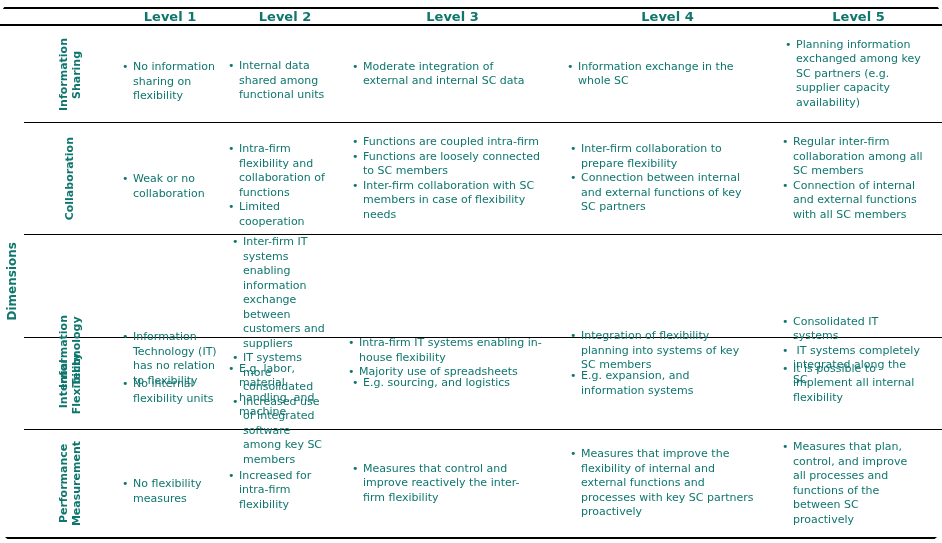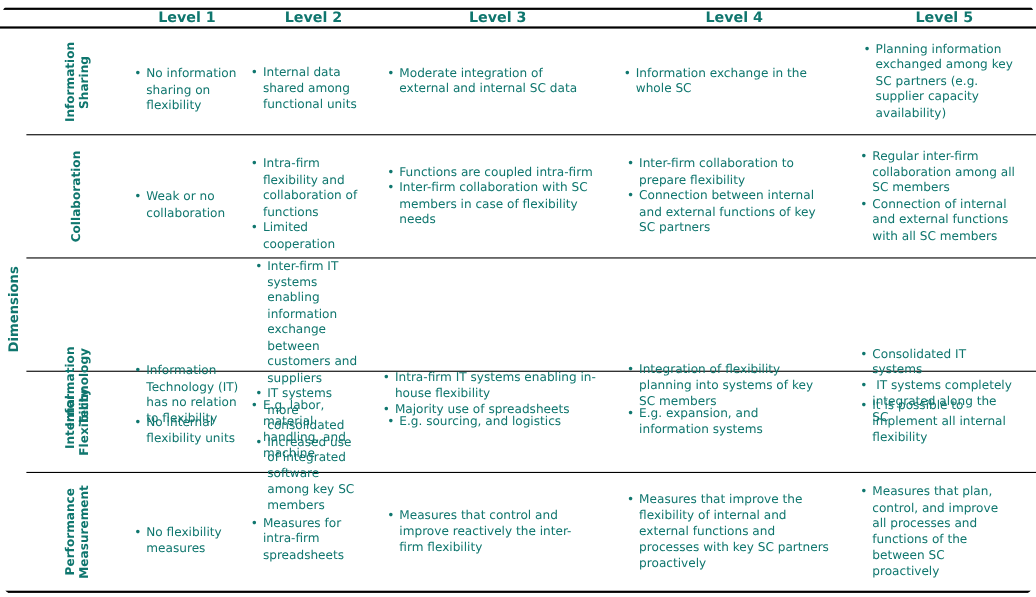--- a/index.html
+++ b/index.html
@@ -94,20 +94,21 @@
     </div>
   <div class="cell c1">
             <div class="li">Weak or no collaboration</div>
           </div>
           <div class="cell c2">
             <div class="li">Intra-firm flexibility and collaboration of functions</div>
             <div class="li">Limited cooperation</div>
           </div>
           <div class="cell c3">
             <div class="li">Functions are coupled intra-firm</div>
+            <div class="li">Functions are loosely connected to SC members</div>
             <div class="li">Inter-firm collaboration with SC members in case of flexibility needs</div>
           </div>
           <div class="cell c4">
             <div class="li">Inter-firm collaboration to prepare flexibility</div>
             <div class="li">Connection between internal and external functions of key SC partners</div>
           </div>
           <div class="cell c5">
             <div class="li">Regular inter-firm collaboration among all SC members</div>
             <div class="li">Connection of internal and external functions with all SC members</div>
           </div>
@@ -160,21 +161,21 @@
         </div>
         <div class="row r5">
     <div class="rowlabel">
       <span class="rot">Performance
 Measurement</span>
     </div>
   <div class="cell c1">
             <div class="li">No flexibility measures</div>
           </div>
           <div class="cell c2">
-            <div class="li">Measures for intra-firm spreadsheets</div>
+            <div class="li">Increased for intra-firm flexibility</div>
           </div>
           <div class="cell c3">
             <div class="li">Measures that control and improve reactively the inter-firm flexibility</div>
           </div>
           <div class="cell c4">
             <div class="li">Measures that improve the flexibility of internal and external functions and processes with key SC partners proactively</div>
           </div>
           <div class="cell c5">
             <div class="li">Measures that plan, control, and improve all processes and functions of the between SC proactively</div>
           </div>

